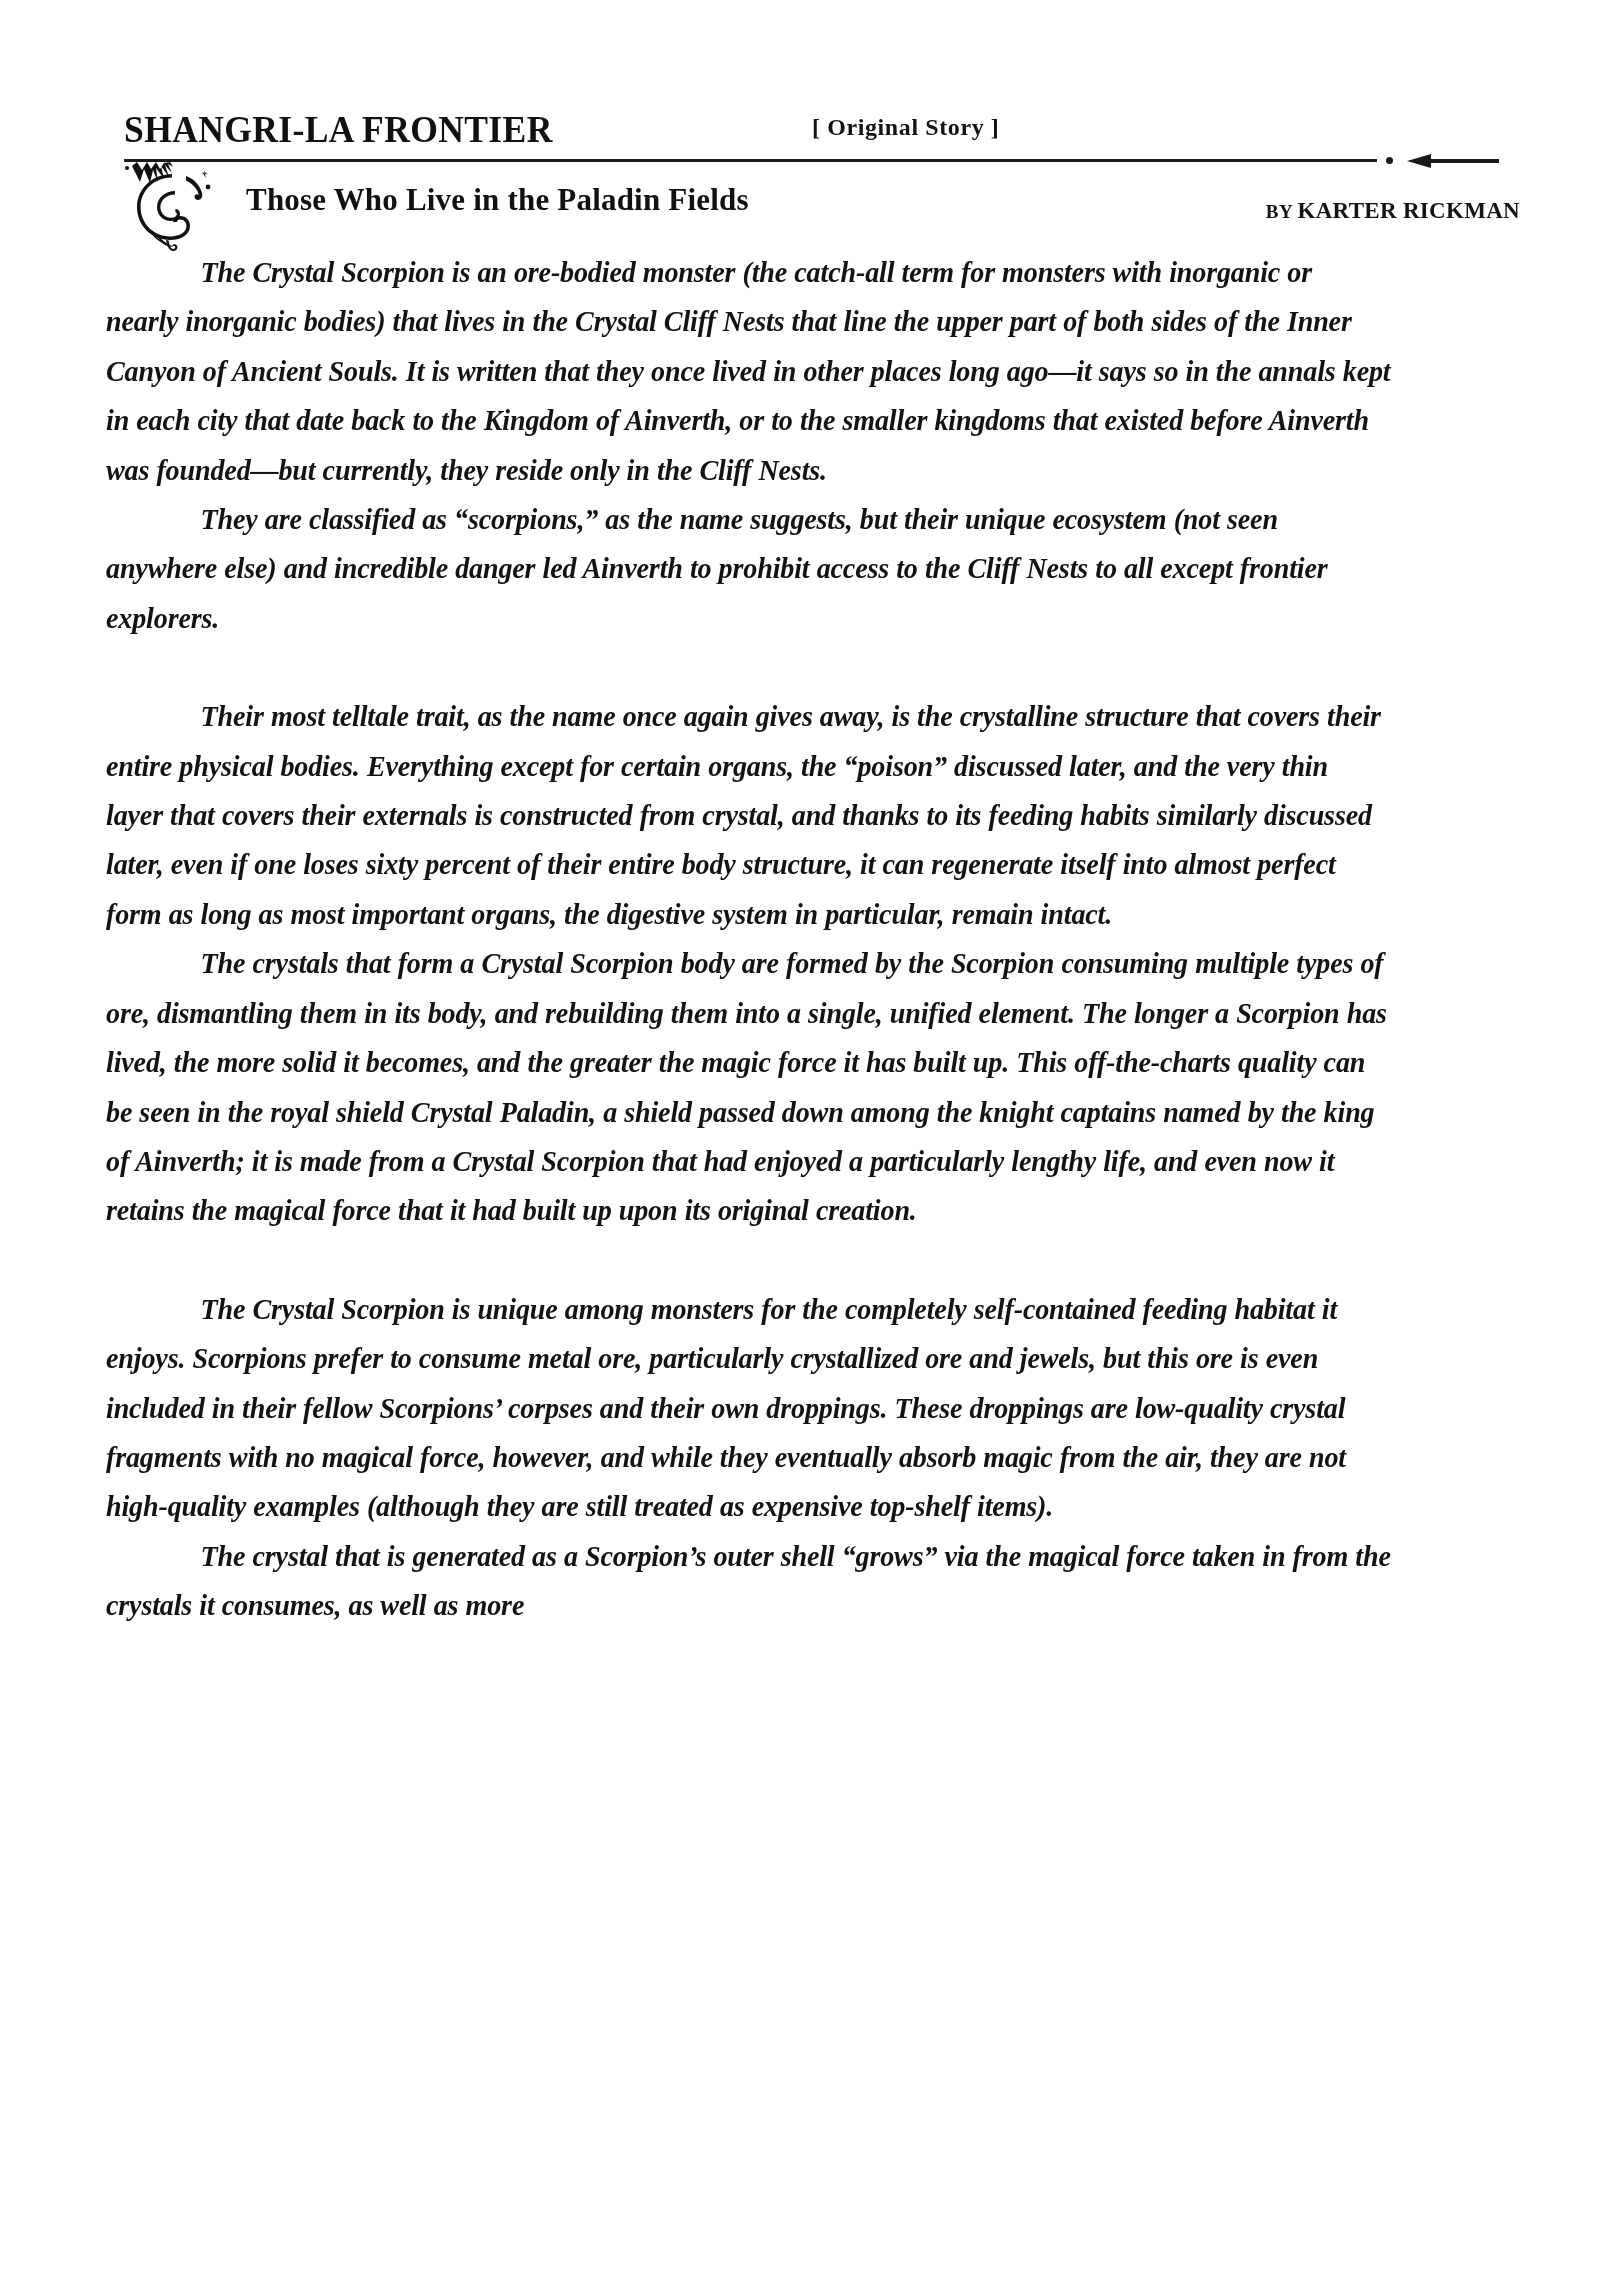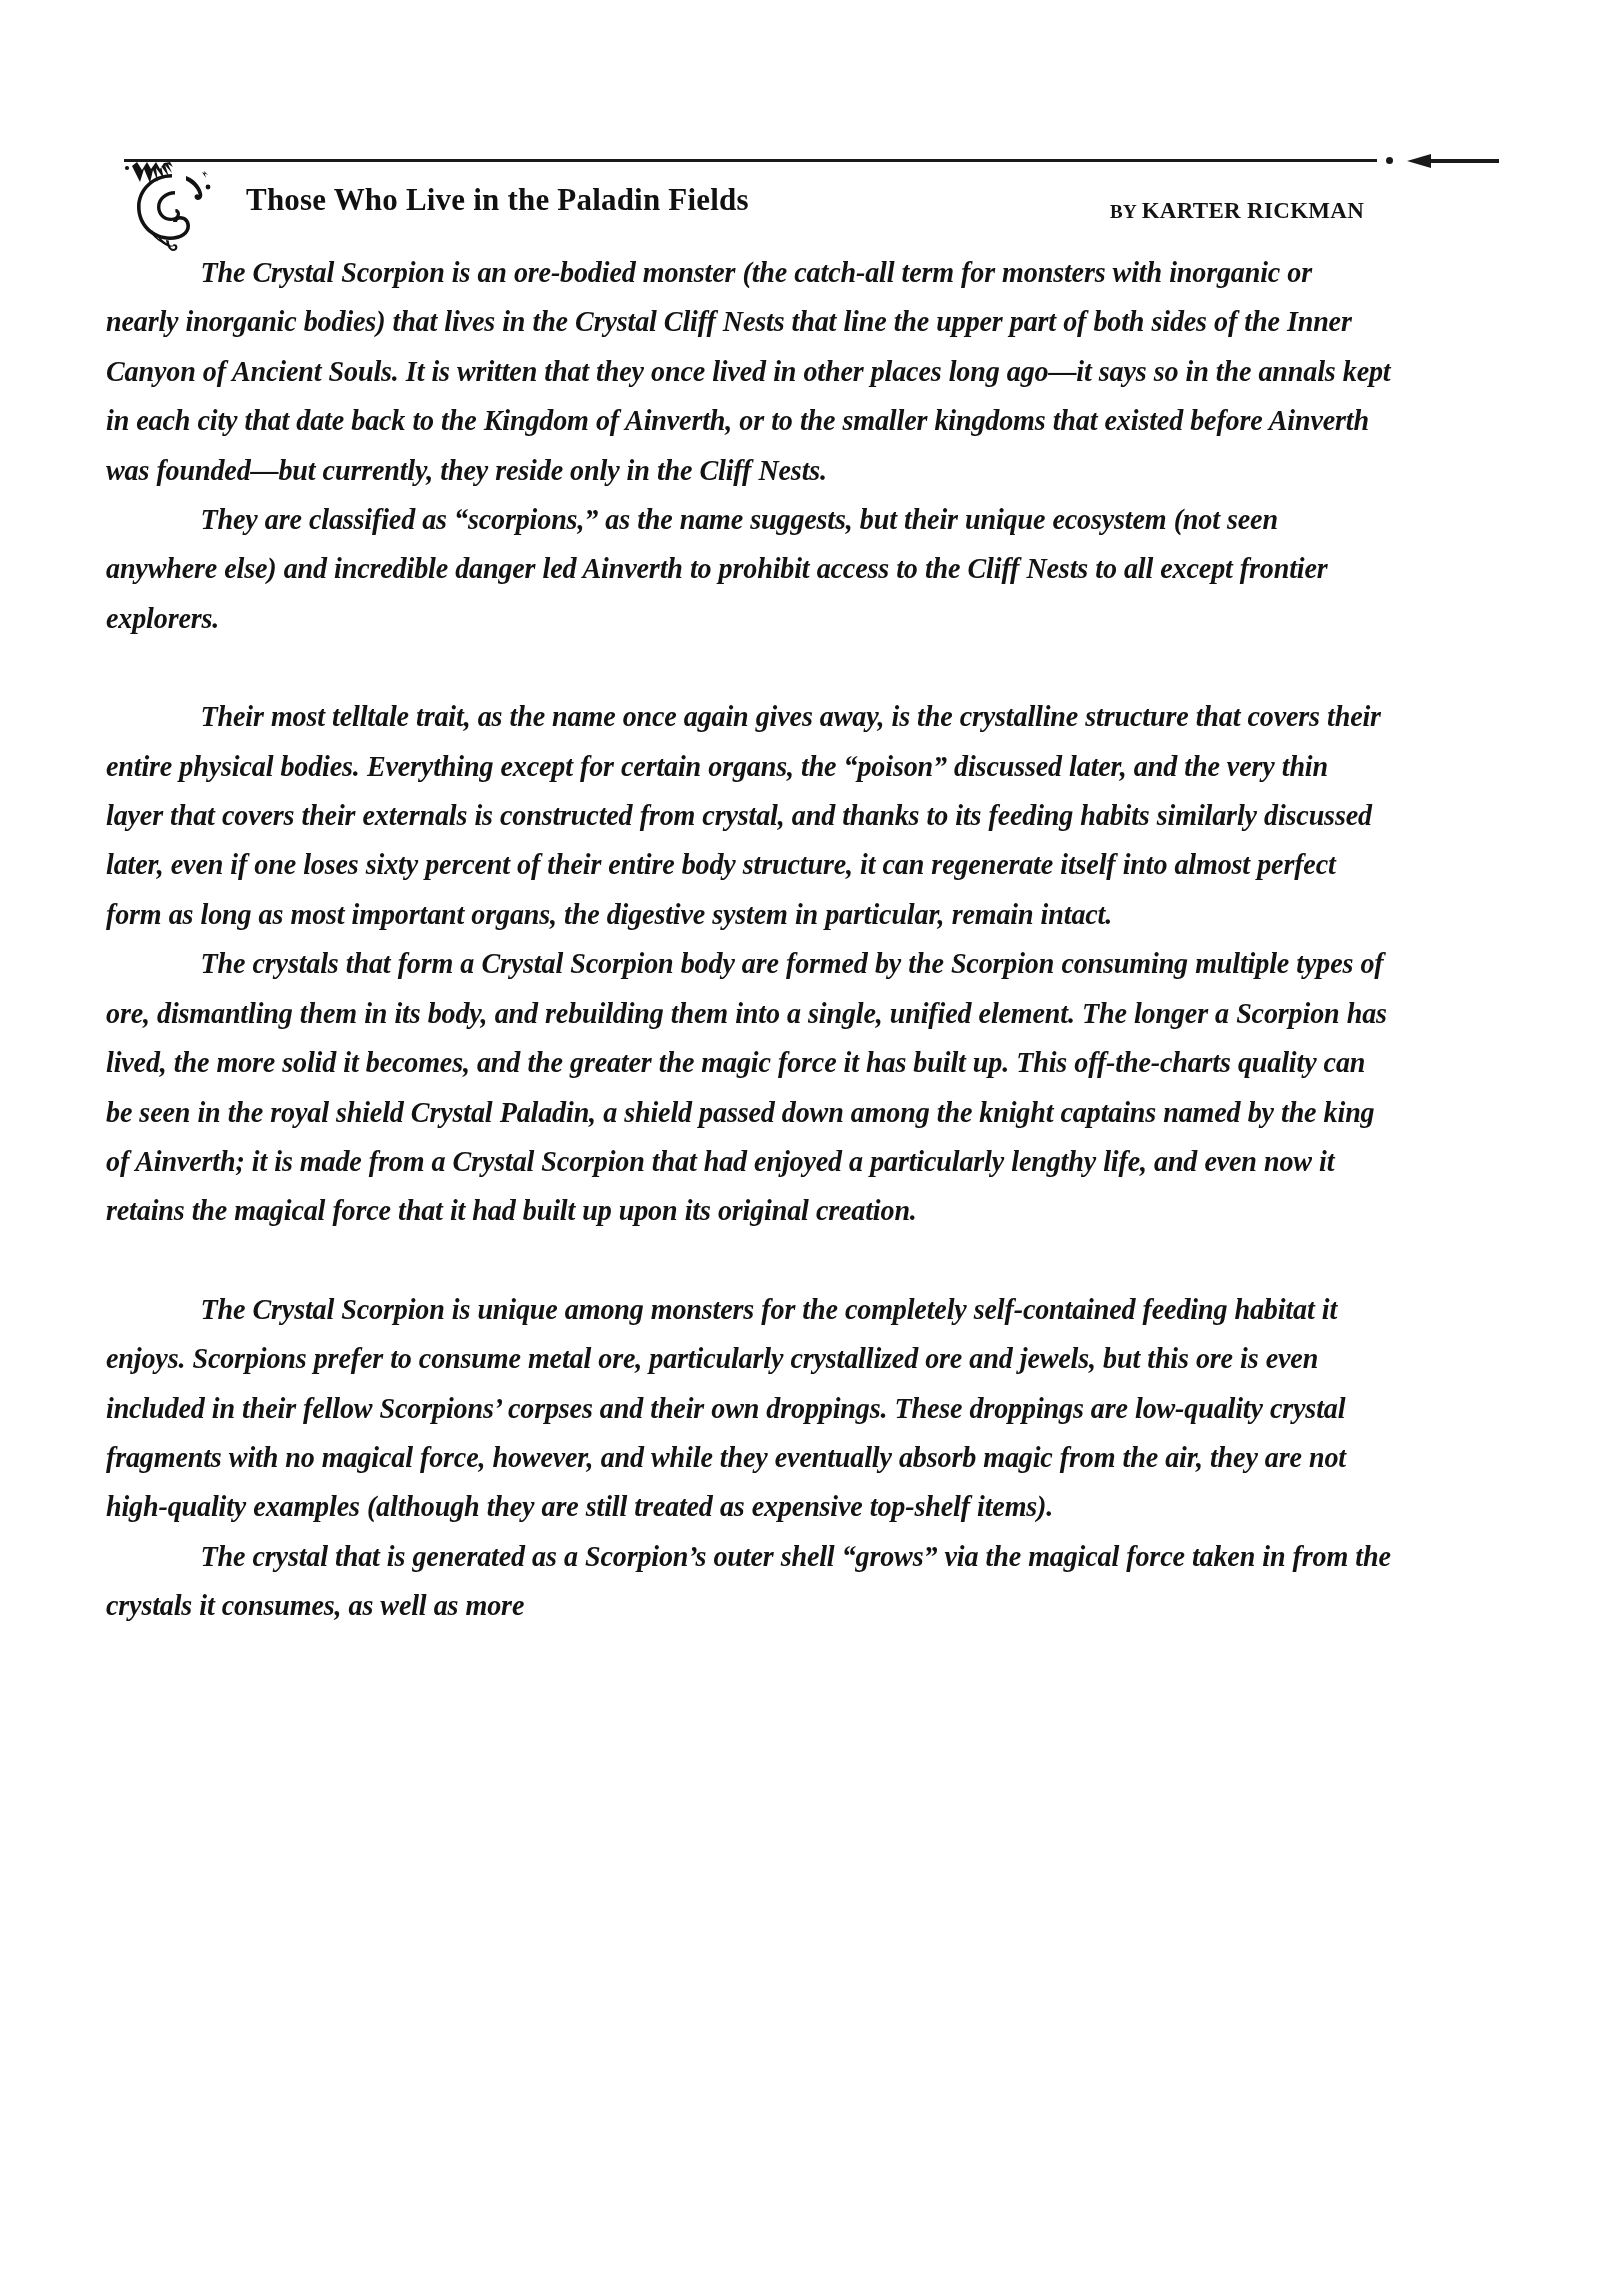--- a/index.html
+++ b/index.html
@@ -139,21 +139,21 @@
     letter-spacing: 0.2px;
     color: #111111;
     white-space: nowrap;
   }
 
   .byline {
     position: absolute;
     left: 1000px;
     top: 38px;
     width: 410px;
-    text-align: left;
+    text-align: right;
     font-family: "Liberation Serif", "DejaVu Serif", serif;
     font-weight: 700;
     font-size: 23px;
     letter-spacing: 0.3px;
     color: #141414;
     white-space: nowrap;
   }
   .byline .by {
     font-size: 19px;
     letter-spacing: 0.4px;
@@ -187,20 +187,24 @@
 
   
   .gap-block { height: 49px; }
 
 </style>
 </head>
 <body>
 
 <div class="page">
 
+  <div class="masthead">
+    <div class="series-title">SHANGRI-LA FRONTIER</div>
+    <div class="story-kind">[ Original Story ]</div>
+  </div>
 
   <div class="rule-wrap">
     <div class="rule-line"></div>
     <div class="rule-dot"></div>
     <div class="rule-arrow">
       <div class="shaft"></div>
       <div class="head"></div>
     </div>
   </div>
 

